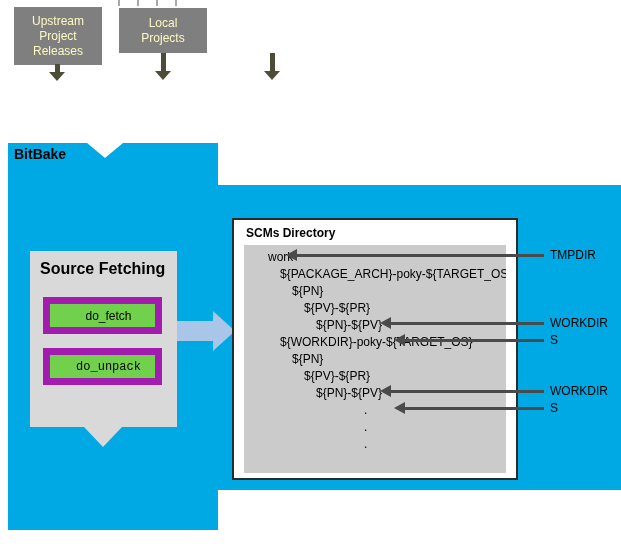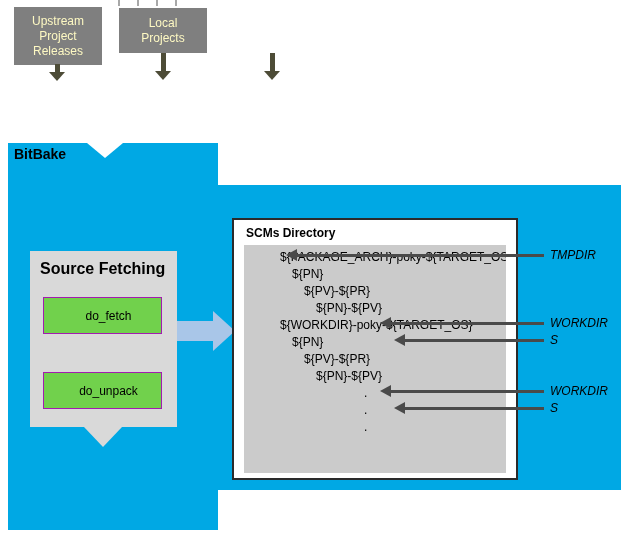--- a/index.html
+++ b/index.html
@@ -37,25 +37,25 @@
   .blue-left{left:8px;top:143px;width:210px;height:387px;}
   .blue-right{left:218px;top:185px;width:403px;height:305px;}
   .notch{position:absolute;left:87px;top:143px;width:0;height:0;
     border-left:18px solid transparent;border-right:18px solid transparent;
     border-top:15px solid #fff;}
   .bitbake-label{position:absolute;left:14px;top:146px;font-weight:bold;font-size:14px;}
   .fetchbox{position:absolute;left:30px;top:251px;width:147px;height:176px;background:var(--box-gray);}
   .fetchbox-title{position:absolute;left:10px;top:9px;font-weight:bold;font-size:16px;}
   .task{
     position:absolute;width:119px;height:37px;background:var(--task-green);
-    border:1px solid #a21caf;box-sizing:border-box;
+    border:7px solid #a21caf;box-sizing:border-box;
     display:flex;align-items:center;justify-content:center;font-size:12px;padding-left:12px;
   }
   .task-fetch{left:43px;top:297px;}
-  .task-unpack{left:43px;top:372px;}
+  .task-unpack{left:43px;top:348px;font-family:Liberation Mono, monospace;}
   .gray-chevron{position:absolute;left:84px;top:427px;width:0;height:0;
     border-left:19px solid transparent;border-right:19px solid transparent;
     border-top:20px solid var(--box-gray);}
   .flow-shaft{position:absolute;left:177px;top:321px;width:36px;height:20px;background:var(--flow-arrow-blue);}
   .flow-head{position:absolute;left:213px;top:311px;width:0;height:0;
     border-top:20px solid transparent;border-bottom:20px solid transparent;
     border-left:22px solid var(--flow-arrow-blue);}
   .builddir{
     position:absolute;left:232px;top:218px;width:286px;height:262px;
     background:#fff;border:2px solid #2b2b2b;box-sizing:border-box;
@@ -63,21 +63,21 @@
   .builddir-title{position:absolute;left:12px;top:6px;font-weight:bold;font-size:12px;}
   .treepanel{
     position:absolute;left:10px;top:25px;width:262px;height:228px;
     background:var(--panel-gray);padding-top:4px;box-sizing:border-box;overflow:hidden;
   }
   .tline{height:17px;line-height:17px;font-size:12px;white-space:nowrap;}
   .ann-line{position:absolute;height:3px;background:var(--arrow-dark);}
   .ann-head{position:absolute;width:0;height:0;
     border-top:6px solid transparent;border-bottom:6px solid transparent;
     border-right:11px solid var(--arrow-dark);}
-  .ann-label{position:absolute;left:550px;font-size:12px;height:16px;line-height:16px;font-style:italic;}
+  .ann-label{position:absolute;left:550px;font-size:12px;height:16px;line-height:16px;}
 </style>
 </head>
 <body>
 
 <div class="canvas">
 
   <div class="tick" style="left:118px"></div>
   <div class="tick" style="left:137px"></div>
   <div class="tick" style="left:156px"></div>
   <div class="tick" style="left:175px"></div>
@@ -117,20 +117,21 @@
   <div class="task task-fetch">do_fetch</div>
   <div class="task task-unpack">do_unpack</div>
   <div class="gray-chevron"></div>
 
   <div class="flow-shaft"></div>
   <div class="flow-head"></div>
 
   <div class="builddir">
     <div class="builddir-title">SCMs Directory</div>
     <div class="treepanel">
+      <div class="tline" style="padding-left: 24px;">work</div>
       <div class="tline" style="padding-left: 36px;">${PACKAGE_ARCH}-poky-${TARGET_OS}</div>
       <div class="tline" style="padding-left: 48px;">${PN}</div>
       <div class="tline" style="padding-left: 60px;">${PV}-${PR}</div>
       <div class="tline" style="padding-left: 72px;">${PN}-${PV}</div>
       <div class="tline" style="padding-left: 36px;">${WORKDIR}-poky-${TARGET_OS}</div>
       <div class="tline" style="padding-left: 48px;">${PN}</div>
       <div class="tline" style="padding-left: 60px;">${PV}-${PR}</div>
       <div class="tline" style="padding-left: 72px;">${PN}-${PV}</div>
       <div class="tline" style="padding-left: 120px;">.</div>
       <div class="tline" style="padding-left: 120px;">.</div>

